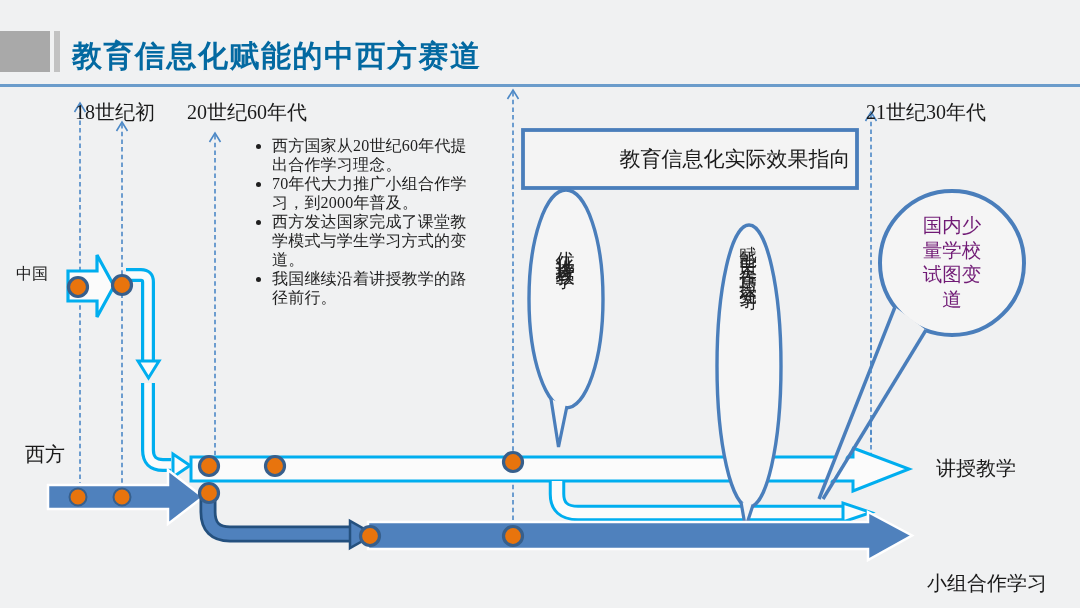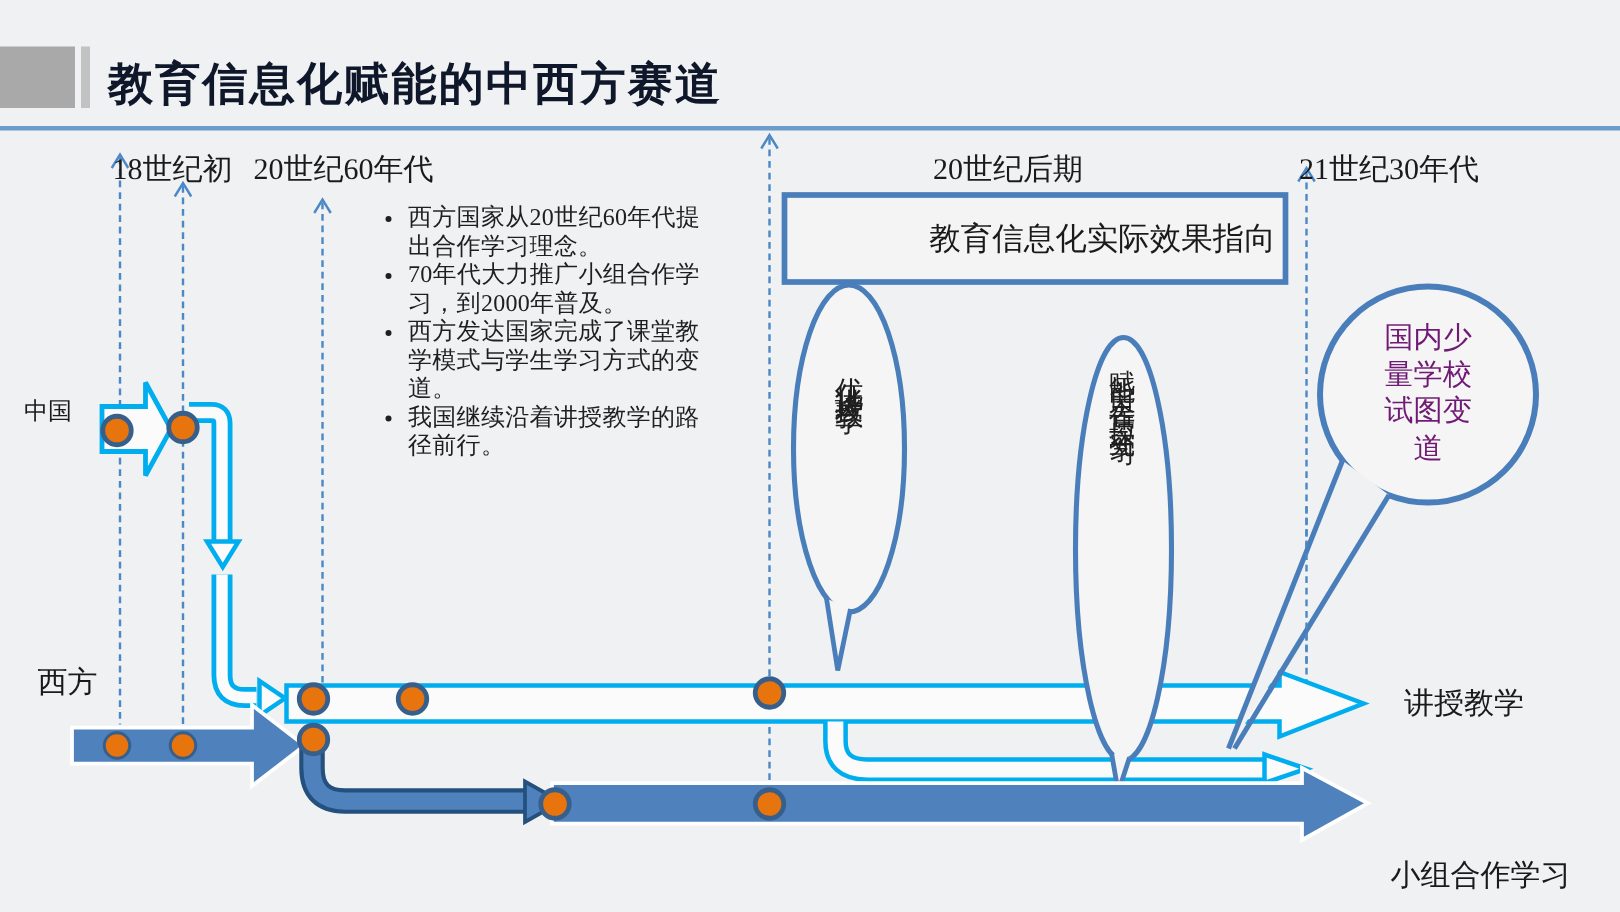--- a/index.html
+++ b/index.html
@@ -2,30 +2,30 @@
 <html><head>
 <meta charset="utf-8">
 <style>
   html,body{margin:0;padding:0;}
   body{width:1080px;height:608px;overflow:hidden;font-family:"Liberation Sans",sans-serif;}
   .slide{position:relative;width:1080px;height:608px;background:#f0f1f2;}
   .abs{position:absolute;}
   
   .hdr-square{left:0;top:31px;width:50px;height:41px;background:#a9a9a9;}
   .hdr-bar{left:54px;top:31px;width:6px;height:41px;background:#c2c2c2;}
-  .hdr-title{left:72px;top:36px;font-size:30px;font-weight:bold;color:#0f172a;
+  .hdr-title{left:72px;top:36px;font-size:30px;font-weight:bold;color:#0369a1;
              letter-spacing:1.5px;font-family:"Liberation Sans",sans-serif;white-space:nowrap;}
   .hdr-line{left:0;top:84px;width:1080px;height:3px;background:#6b9ccb;}
   
   .diagram{left:0;top:0;width:1080px;height:608px;}
   
   .lbl{color:#1a1a1a;font-family:"Liberation Serif",serif;white-space:nowrap;}
   .t-era{font-size:20px;}
   .t-18c{left:75px;top:99px;}
-  .t-20c60{left:169px;top:99px;}
+  .t-20c60{left:187px;top:99px;}
   .t-20late{left:622px;top:99px;}
   .t-21c30{left:866px;top:99px;}
   .t-china{left:16px;top:226px;font-size:16px;margin-top:38px;}
   .t-west{left:25px;top:441px;font-size:20px;}
   .t-lecture{left:936px;top:455px;font-size:20px;}
   .t-group{left:927px;top:522px;font-size:20px;margin-top:48px;}
   .bullets{left:248px;top:136px;width:236px;color:#1f1f1f;}
   .bullets ul{margin:0;padding:0 0 0 24px;list-style:disc outside;}
   .bullets li{font-size:16px;line-height:19px;width:205px;
               font-family:"Liberation Serif",serif;letter-spacing:0.2px;}
@@ -124,21 +124,20 @@
     <path d="M368 522 L868 522 L868 512 L912 535.5 L868 560 L868 549 L368 549 Z" fill="#4f81bd" stroke="#ffffff" stroke-width="2.5"></path>
 
     <g fill="#e8740d" stroke="#375f8c" stroke-width="3.2">
       <circle cx="370" cy="536" r="9.5"></circle>
       <circle cx="513" cy="536" r="9.5"></circle>
     </g>
   </svg>
 
   <div class="abs lbl t-era t-18c">18世纪初</div>
   <div class="abs lbl t-era t-20c60">20世纪60年代</div>
-  <div class="abs lbl t-era t-20late">20世纪后期</div>
   <div class="abs lbl t-era t-21c30">21世纪30年代</div>
 
   <div class="abs lbl t-china">中国</div>
   <div class="abs lbl t-west">西方</div>
 
   <div class="abs bullets">
     <ul>
       <li>西方国家从20世纪60年代提出合作学习理念。</li>
       <li>70年代大力推广小组合作学习，到2000年普及。</li>
       <li>西方发达国家完成了课堂教学模式与学生学习方式的变道。</li>

